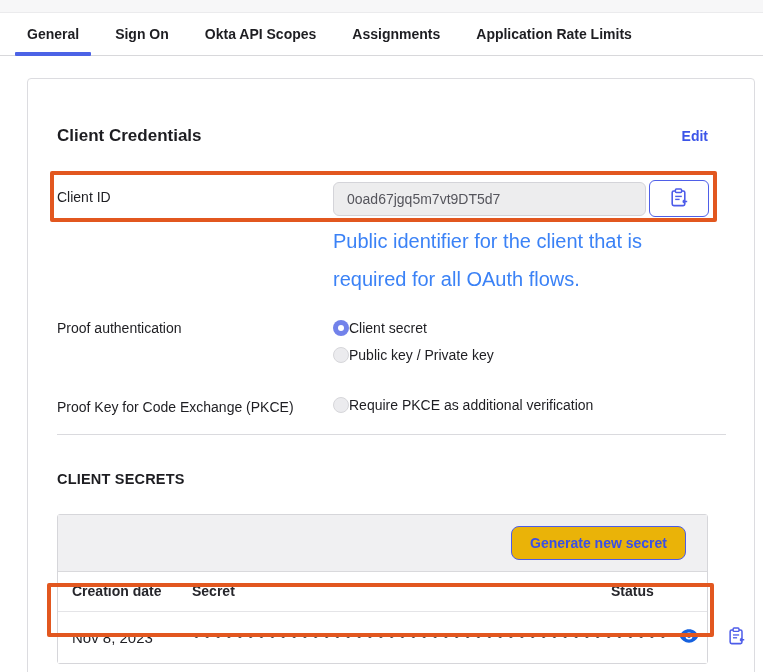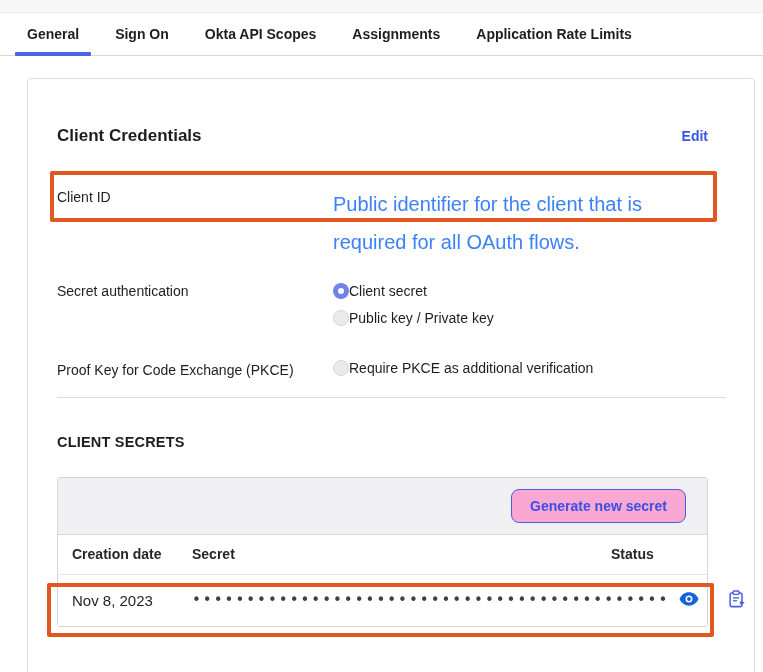--- a/index.html
+++ b/index.html
@@ -180,21 +180,21 @@
     background: #f0f0f2;
     border-bottom: 1px solid #d9d9dc;
     display: flex;
     align-items: center;
     justify-content: flex-end;
     padding-right: 21px;
   }
   .generate-btn {
     height: 34px;
     padding: 0 18px;
-    background: #f9a8d4;
+    background: #eab308;
     border: 1.5px solid #4c5ce8;
     border-radius: 8px;
     color: #3a4fe6;
     font-family: "Liberation Sans", sans-serif;
     font-size: 14px;
     font-weight: bold;
     cursor: pointer;
   }
   .thead, .trow {
     display: grid;
@@ -263,26 +263,40 @@
 <div class="card">
 
   <div class="section-head">
     <div class="section-title">Client Credentials</div>
     <a class="edit-link">Edit</a>
   </div>
 
   <div class="form-row client-id-row">
     <div class="row-label">Client ID</div>
     <div>
+      <div class="id-field-wrap">
+        <div class="id-field">0oad67jgq5m7vt9DT5d7</div>
+        <button class="copy-btn">
+          <span>
+            <svg width="17" height="19" viewBox="0 0 17 19" fill="none">
+              <rect x="1.2" y="3" width="12.6" height="14.6" rx="1.6" stroke="#4d5ce9" stroke-width="1.6"></rect>
+              <rect x="4.4" y="1" width="6.2" height="3.6" rx="1" fill="#ffffff" stroke="#4d5ce9" stroke-width="1.5"></rect>
+              <line x1="4.2" y1="8.4" x2="10.8" y2="8.4" stroke="#4d5ce9" stroke-width="1.4"></line>
+              <line x1="4.2" y1="11.4" x2="8.6" y2="11.4" stroke="#4d5ce9" stroke-width="1.4"></line>
+              <path d="M16.2 13.5h-4.4m0 0 1.8-1.8m-1.8 1.8 1.8 1.8" stroke="#4d5ce9" stroke-width="1.4"></path>
+            </svg>
+          </span>
+        </button>
+      </div>
       <div class="help-text">Public identifier for the client that is required for all OAuth flows.</div>
     </div>
   </div>
 
   <div class="form-row auth-row">
-    <div class="row-label tight">Secret authentication</div>
+    <div class="row-label tight">Proof authentication</div>
     <div class="option-stack">
       <div class="option-line">
         <span class="radio selected"></span>
         <span class="option-text">Client secret</span>
       </div>
       <div class="option-line">
         <span class="radio unselected"></span>
         <span class="option-text">Public key / Private key</span>
       </div>
     </div>

